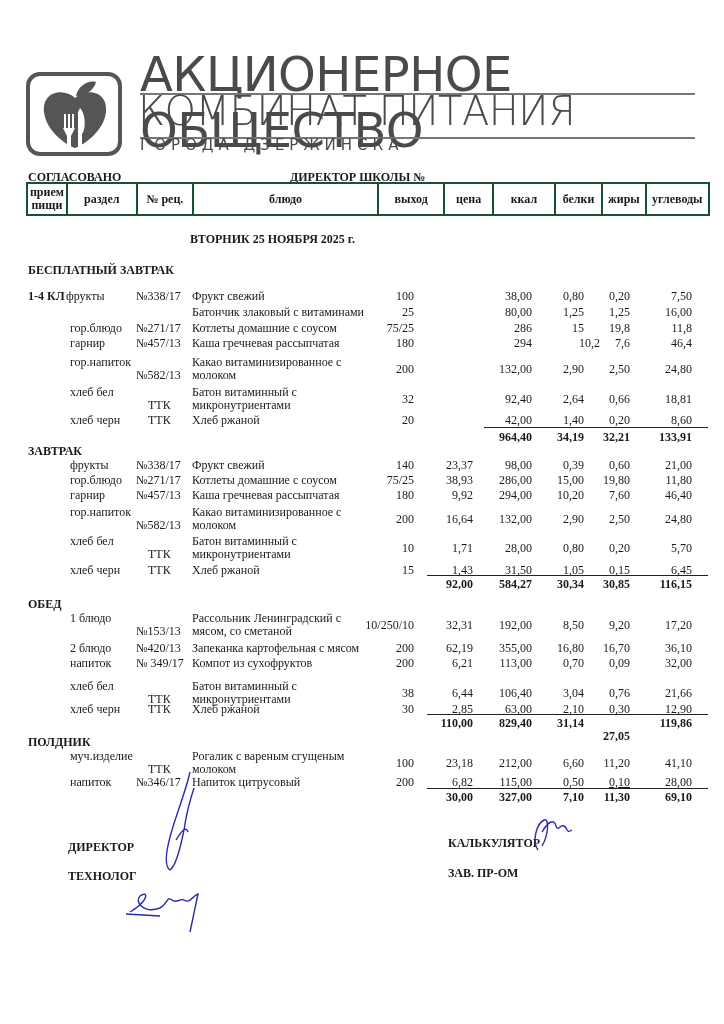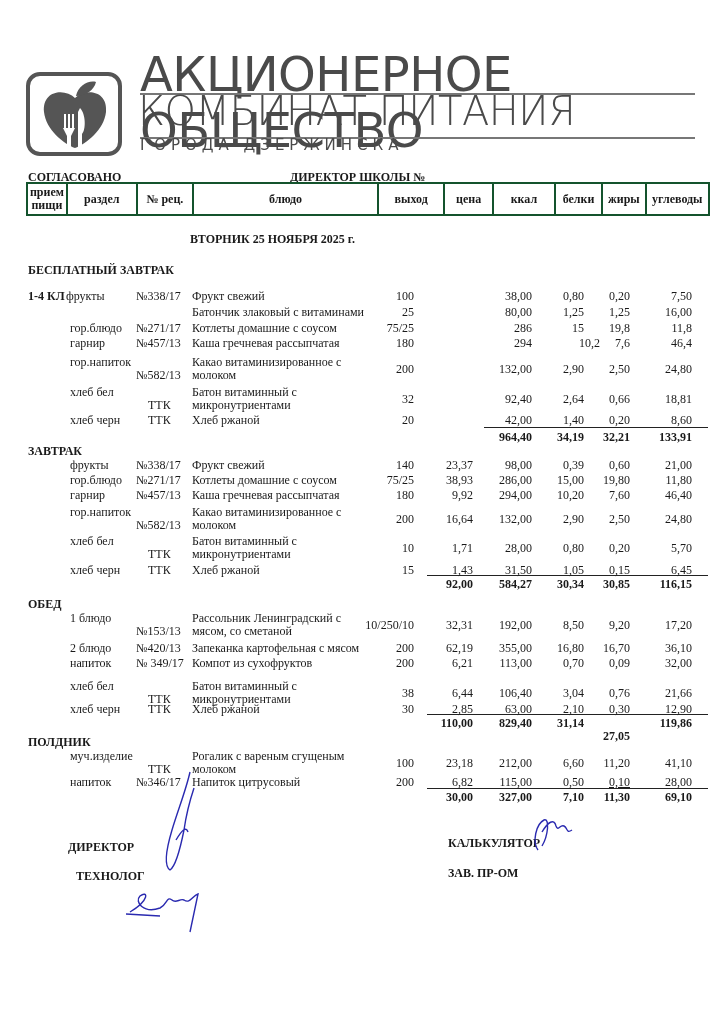--- a/index.html
+++ b/index.html
@@ -299,21 +299,21 @@
     <div class="cell num" style="right:32px; top:776px;">28,00</div>
     <div class="rule" style="left:427px; top:788px; width:281px;"></div>
     <div class="cell num bold" style="right:251px; top:791px;">30,00</div>
     <div class="cell num bold" style="right:192px; top:791px;">327,00</div>
     <div class="cell num bold" style="right:140px; top:791px;">7,10</div>
     <div class="cell num bold" style="right:94px; top:791px;">11,30</div>
     <div class="cell num bold" style="right:32px; top:791px;">69,10</div>
   </div>
 
 <div class="sig-label" style="left:68px; top:840px;">ДИРЕКТОР</div>
-<div class="sig-label" style="left:68px; top:869px;margin-left:8px;">ТЕХНОЛОГ</div>
+<div class="sig-label" style="left:68px; top:869px;">ТЕХНОЛОГ</div>
 <div class="sig-label" style="left:448px; top:836px;">КАЛЬКУЛЯТОР</div>
 <div class="sig-label" style="left:448px; top:866px;">ЗАВ.  ПР-ОМ</div>
 
 <svg class="signature" style="left:150px; top:770px;" width="80" height="110">
   <path d="M40 2 C36 20, 28 40, 22 60 C16 80, 14 96, 20 100 C26 96, 30 80, 34 60 C36 46, 40 30, 44 18 M26 70 C32 60, 36 56, 38 62" stroke="#2a2ab0" stroke-width="1.4" fill="none"></path>
 </svg>
 <svg class="signature" style="left:120px; top:870px;" width="100" height="70">
   <path d="M10 42 C30 30, 28 20, 20 26 C14 32, 24 44, 40 38 C48 34, 46 26, 52 30 C56 34, 60 28, 64 30 C70 34, 72 26, 78 24 L70 62 M6 44 L40 46" stroke="#2a2ab0" stroke-width="1.4" fill="none"></path>
 </svg>
 <svg class="signature" style="left:528px; top:812px;" width="50" height="44">

